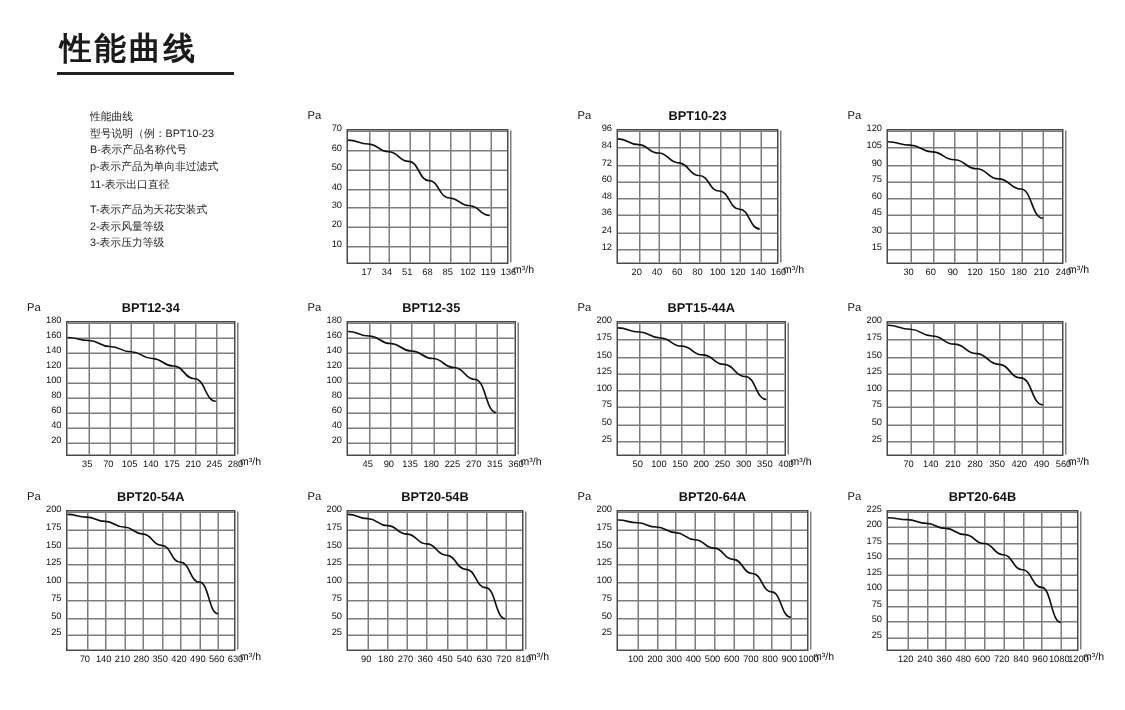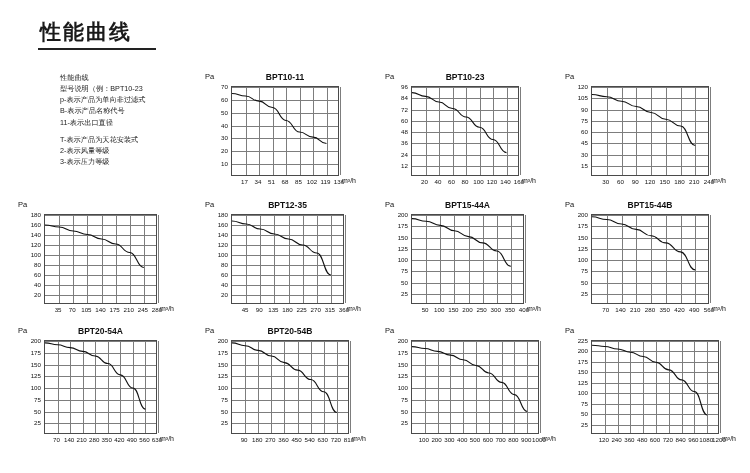--- a/index.html
+++ b/index.html
@@ -50,32 +50,31 @@
 </style>
 </head>
 <body>
 
 <div id="page-title">性能曲线</div>
 <div id="title-underline"></div>
 
 <div id="legend-block">
     <div class="ln">性能曲线</div>
     <div class="ln">型号说明（例：BPT10-23</div>
+    <div class="ln">B-表示产品名称代号</div>
     <div class="ln">p-表示产品为单向非过滤式</div>
-    <div class="ln">B-表示产品名称代号</div>
     <div class="ln">11-表示出口直径</div>
     <div class="gap"></div>
     <div class="ln">T-表示产品为天花安装式</div>
     <div class="ln">2-表示风量等级</div>
     <div class="ln">3-表示压力等级</div>
   </div>
 
 <div id="charts">
     <div class="chart" style="left: 205px; top: 72px; width: 160px; height: 120px;">
-      <div class="c-title">BPT10-11</div>
       <div class="unit-y">Pa</div>
       <div class="plot" style="left: 26px; top: 14px; width: 108px; height: 90px;">
         <div class="vline" style="left: 13.5px;"></div>
         <div class="vline" style="left: 27px;"></div>
         <div class="vline" style="left: 40.5px;"></div>
         <div class="vline" style="left: 54px;"></div>
         <div class="vline" style="left: 67.5px;"></div>
         <div class="vline" style="left: 81px;"></div>
         <div class="vline" style="left: 94.5px;"></div>
         <div class="vline" style="left: 108px;"></div>
@@ -196,20 +195,21 @@
         <span style="left: 44.25px;">90</span>
         <span style="left: 59px;">120</span>
         <span style="left: 73.75px;">150</span>
         <span style="left: 88.5px;">180</span>
         <span style="left: 103.25px;">210</span>
         <span style="left: 118px;">240</span>
       </div>
       <div class="unit-x" style="left: 147px; top: 105px;">m³/h</div>
     </div>
     <div class="chart" style="left: 18px; top: 200px; width: 165px; height: 120px;">
+      <div class="c-title">BPT12-34</div>
       <div class="unit-y">Pa</div>
       <div class="plot" style="left: 26px; top: 14px; width: 113px; height: 90px;">
         <div class="vline" style="left: 14.125px;"></div>
         <div class="vline" style="left: 28.25px;"></div>
         <div class="vline" style="left: 42.375px;"></div>
         <div class="vline" style="left: 56.5px;"></div>
         <div class="vline" style="left: 70.625px;"></div>
         <div class="vline" style="left: 84.75px;"></div>
         <div class="vline" style="left: 98.875px;"></div>
         <div class="vline" style="left: 113px;"></div>
@@ -337,21 +337,20 @@
         <span style="left: 42.375px;">150</span>
         <span style="left: 56.5px;">200</span>
         <span style="left: 70.625px;">250</span>
         <span style="left: 84.75px;">300</span>
         <span style="left: 98.875px;">350</span>
         <span style="left: 113px;">400</span>
       </div>
       <div class="unit-x" style="left: 142px; top: 105px;">m³/h</div>
     </div>
     <div class="chart" style="left: 565px; top: 200px; width: 170px; height: 120px;">
-      <div class="c-title">BPT15-44B</div>
       <div class="unit-y">Pa</div>
       <div class="plot" style="left: 26px; top: 14px; width: 118px; height: 90px;">
         <div class="vline" style="left: 14.75px;"></div>
         <div class="vline" style="left: 29.5px;"></div>
         <div class="vline" style="left: 44.25px;"></div>
         <div class="vline" style="left: 59px;"></div>
         <div class="vline" style="left: 73.75px;"></div>
         <div class="vline" style="left: 88.5px;"></div>
         <div class="vline" style="left: 103.25px;"></div>
         <div class="vline" style="left: 118px;"></div>
@@ -479,20 +478,21 @@
         <span style="left: 52.4444px;">360</span>
         <span style="left: 65.5556px;">450</span>
         <span style="left: 78.6667px;">540</span>
         <span style="left: 91.7778px;">630</span>
         <span style="left: 104.889px;">720</span>
         <span style="left: 118px;">810</span>
       </div>
       <div class="unit-x" style="left: 147px; top: 109px;">m³/h</div>
     </div>
     <div class="chart" style="left: 385px; top: 326px; width: 180px; height: 124px;">
+      <div class="c-title">BPT20-64A</div>
       <div class="unit-y">Pa</div>
       <div class="plot" style="left: 26px; top: 14px; width: 128px; height: 94px;">
         <div class="vline" style="left: 12.8px;"></div>
         <div class="vline" style="left: 25.6px;"></div>
         <div class="vline" style="left: 38.4px;"></div>
         <div class="vline" style="left: 51.2px;"></div>
         <div class="vline" style="left: 64px;"></div>
         <div class="vline" style="left: 76.8px;"></div>
         <div class="vline" style="left: 89.6px;"></div>
         <div class="vline" style="left: 102.4px;"></div>
@@ -528,20 +528,21 @@
         <span style="left: 64px;">500</span>
         <span style="left: 76.8px;">600</span>
         <span style="left: 89.6px;">700</span>
         <span style="left: 102.4px;">800</span>
         <span style="left: 115.2px;">900</span>
         <span style="left: 128px;">1000</span>
       </div>
       <div class="unit-x" style="left: 157px; top: 109px;">m³/h</div>
     </div>
     <div class="chart" style="left: 565px; top: 326px; width: 180px; height: 124px;">
+      <div class="c-title">BPT20-64B</div>
       <div class="unit-y">Pa</div>
       <div class="plot" style="left: 26px; top: 14px; width: 128px; height: 94px;">
         <div class="vline" style="left: 12.8px;"></div>
         <div class="vline" style="left: 25.6px;"></div>
         <div class="vline" style="left: 38.4px;"></div>
         <div class="vline" style="left: 51.2px;"></div>
         <div class="vline" style="left: 64px;"></div>
         <div class="vline" style="left: 76.8px;"></div>
         <div class="vline" style="left: 89.6px;"></div>
         <div class="vline" style="left: 102.4px;"></div>

